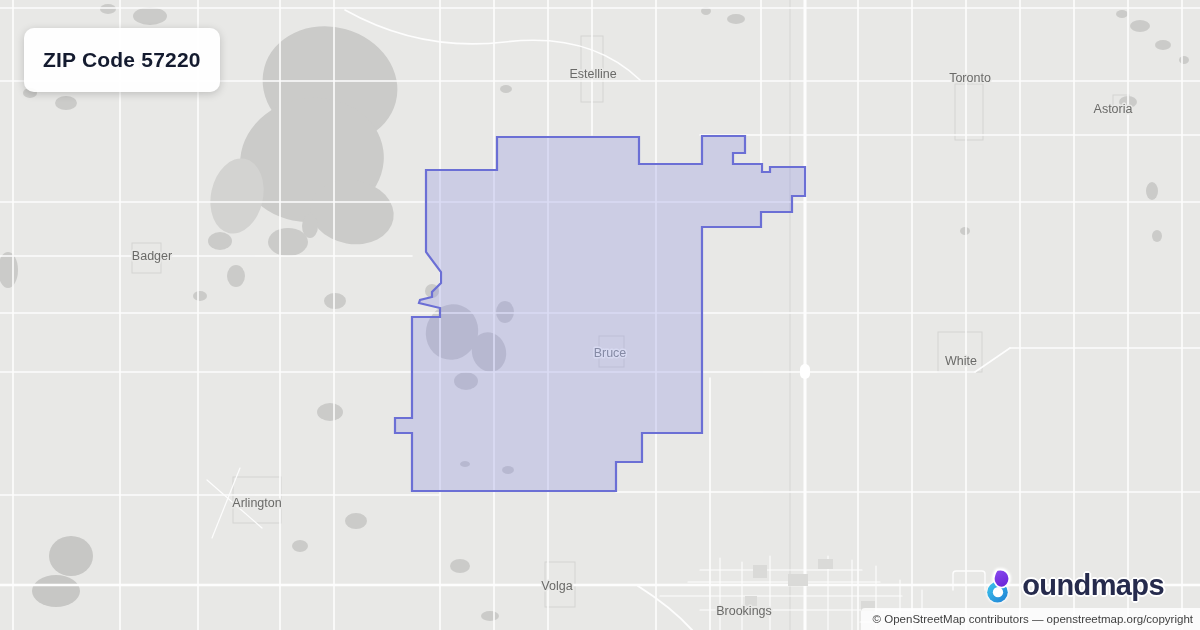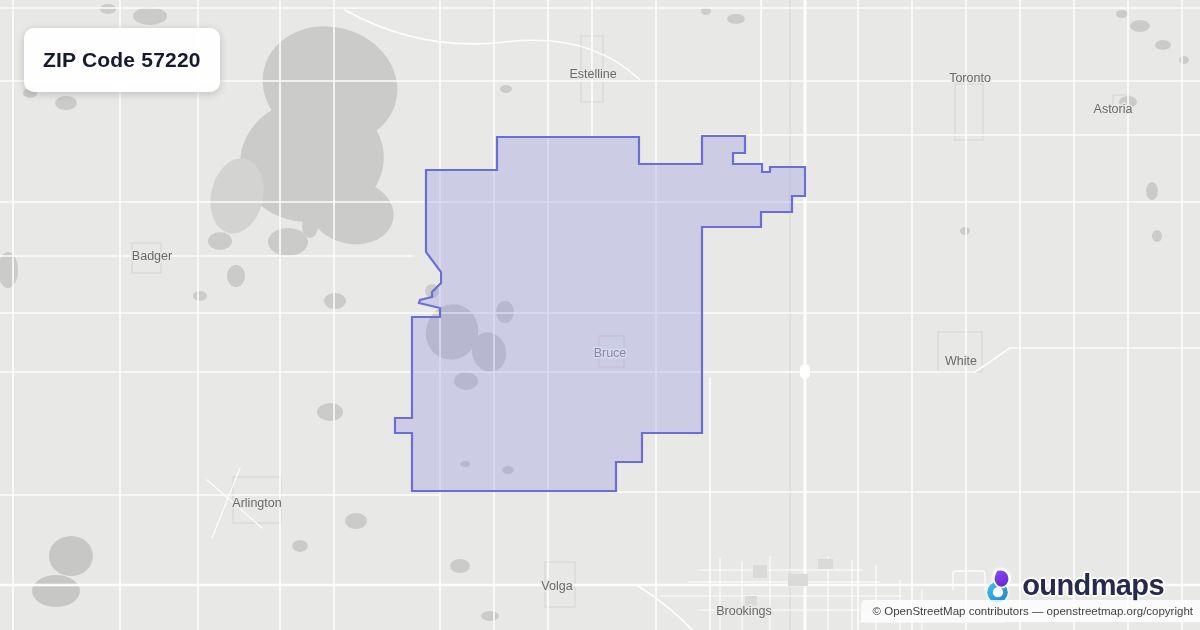--- a/index.html
+++ b/index.html
@@ -8,21 +8,21 @@
   #mapsvg{position:absolute;left:0;top:0;width:1200px;height:630px;display:block;cursor:grab;}
   .badge{position:absolute;left:24px;top:28px;background:rgba(255,255,255,0.93);
          border-radius:10px;padding:20px 19px;box-shadow:0 2px 8px rgba(0,0,0,0.18);}
   .badge h1{margin:0;font-size:21px;line-height:1.15;font-weight:bold;color:#141b2f;
             letter-spacing:0.2px;white-space:nowrap;}
   .logo{position:absolute;right:36px;bottom:26px;display:flex;align-items:flex-start;gap:9px;}
   .logo .word{font-size:29px;font-weight:bold;color:#262b4d;letter-spacing:-0.6px;
         text-shadow:-2px 0 0 #fff,2px 0 0 #fff,0 -2px 0 #fff,0 2px 0 #fff,
                     -1px -1px 0 #fff,1px -1px 0 #fff,-1px 1px 0 #fff,1px 1px 0 #fff;}
   .logo svg{filter:drop-shadow(0 0 1.5px #fff) drop-shadow(0 0 1px #fff);margin-right:1px;}
-  .attribution{position:absolute;right:0;bottom:8px;height:22px;line-height:22px;
+  .attribution{position:absolute;right:0;bottom:0;height:22px;line-height:22px;
          background:rgba(255,255,255,0.82);border-radius:4px 0 0 0;
          padding:0 7px 0 12px;font-size:11.5px;color:#3f3f3f;white-space:nowrap;}
 </style>
 </head>
 <body>
 
 <div id="card">
 
   <svg id="mapsvg" xmlns="http://www.w3.org/2000/svg" viewBox="0 0 1200 630">
       <rect x="0" y="0" width="1200" height="630" fill="#e8e8e6"></rect>

